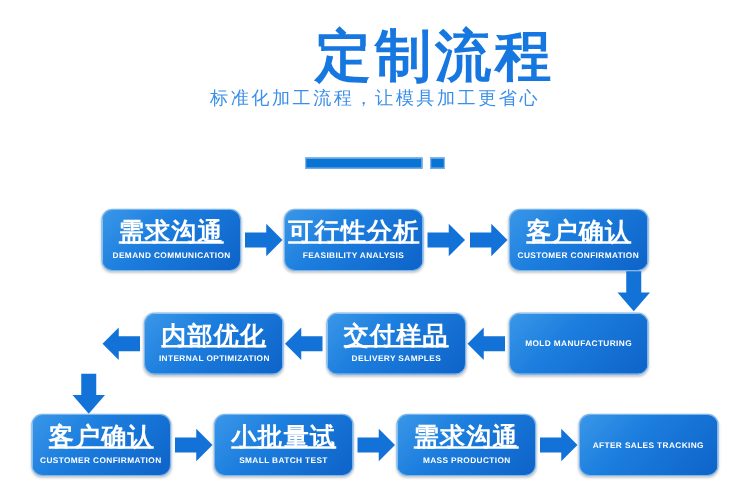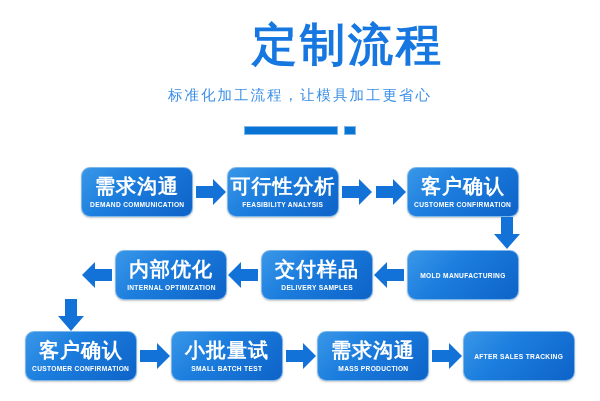--- a/index.html
+++ b/index.html
@@ -39,21 +39,21 @@
     font-weight: bold;
     letter-spacing: 3px;
     color: #1677e0;
     line-height: 56px;
     white-space: nowrap;
     padding-left: 48px;
   }
   .subtitle {
     position: absolute;
     left: 0;
-    top: 84px;
+    top: 68px;
     width: 600px;
     font-size: 14.5px;
     letter-spacing: 2px;
     color: #3b8fe8;
     line-height: 22px;
     white-space: nowrap;
   }
   .divider {
     position: absolute;
     left: 0;
@@ -109,20 +109,21 @@
     justify-content: center;
     flex: 0 0 auto;
   }
   .node .cn {
     font-size: 20px;
     font-weight: bold;
     color: #ffffff;
     letter-spacing: 1px;
     line-height: 24px;
     white-space: nowrap;
+    text-decoration: underline;
   }
   .node .en {
     font-size: 6.5px;
     font-weight: bold;
     color: #ffffff;
     letter-spacing: 0.3px;
     line-height: 10px;
     margin-top: 2px;
     white-space: nowrap;
     transform: scaleX(1.02);

